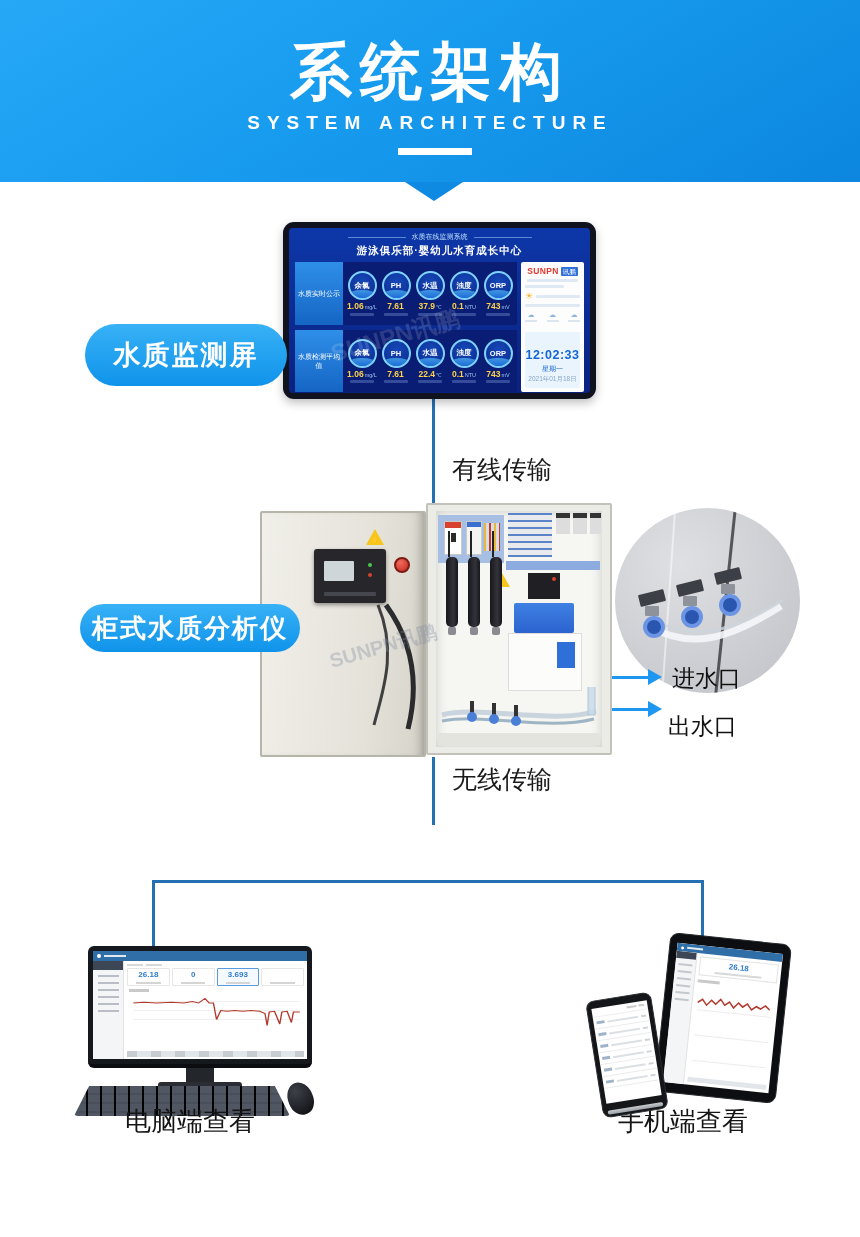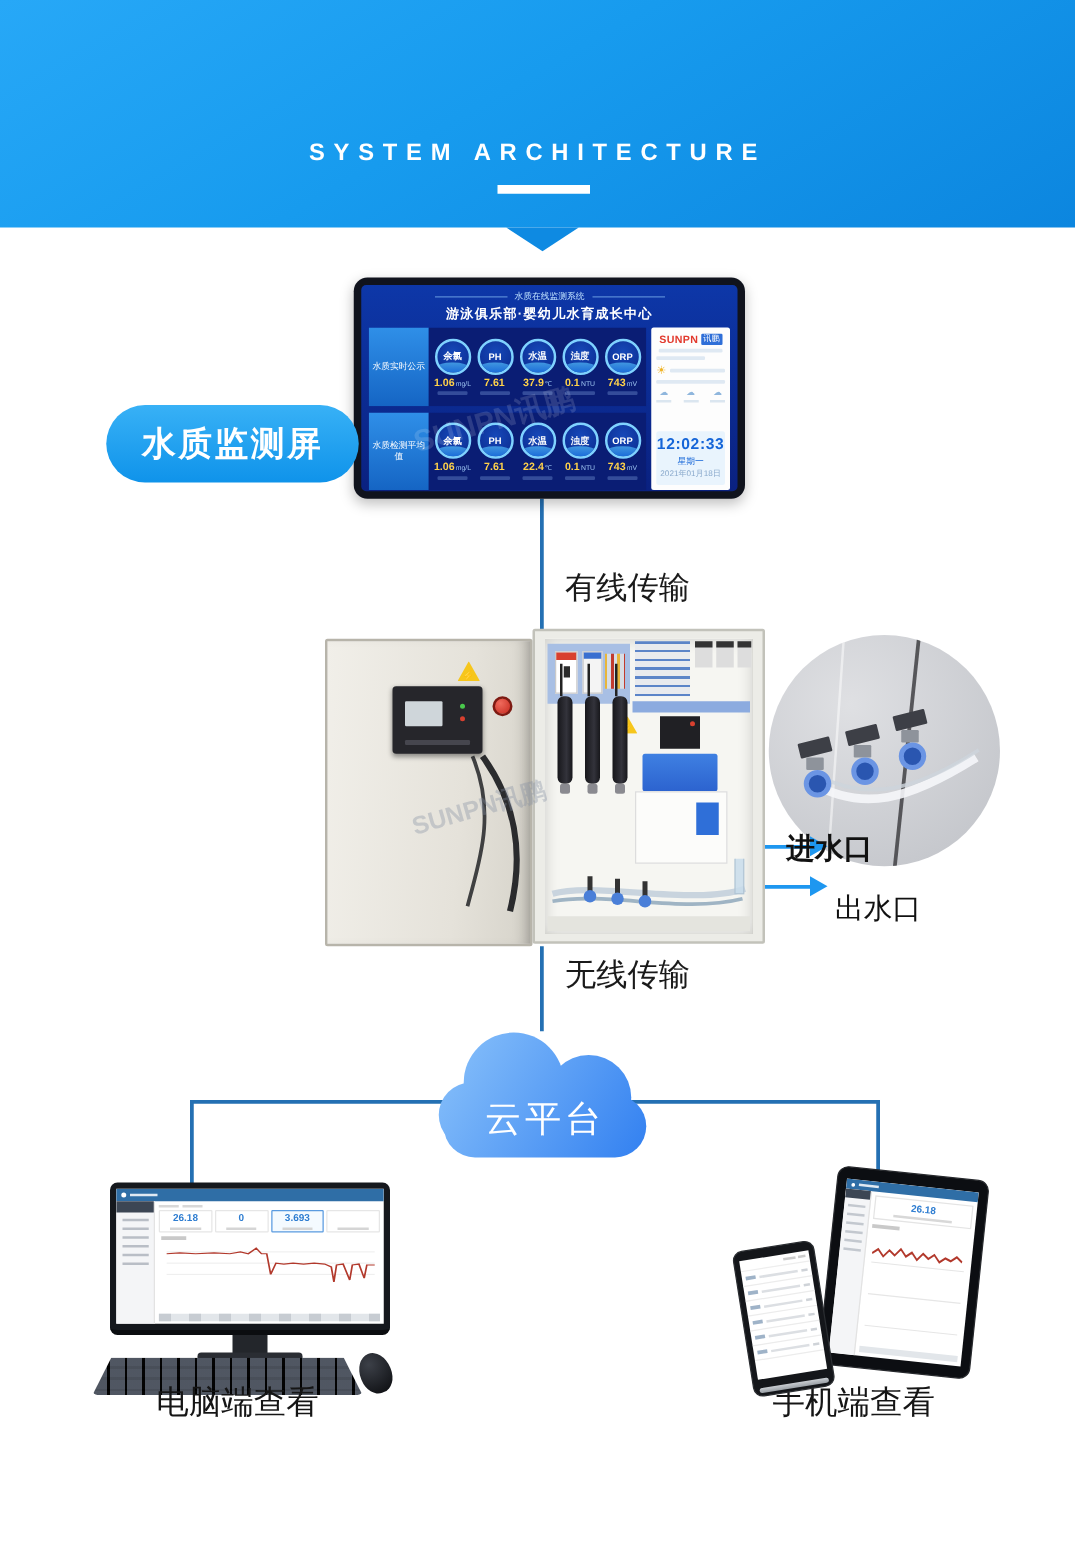--- a/index.html
+++ b/index.html
@@ -57,21 +57,21 @@
   .brandrow{display:flex;align-items:center;justify-content:center;gap:2px;}
   .brand-latin{color:#e23a2e;font-size:8.5px;font-weight:900;letter-spacing:.3px;}
   .brand-cn{background:#2f6fd8;color:#fff;font-size:6.5px;padding:0 2px;border-radius:1px;line-height:9px;}
   .dimbar{height:3px;background:#dfe9f3;border-radius:1px;margin-top:3px;}
   .wthr{display:flex;align-items:center;gap:3px;margin-top:4px;}
   .wthr b{font-size:9px;color:#f0b428;font-weight:normal;line-height:1;}
   .minicols{display:flex;justify-content:space-between;margin-top:4px;}
   .minicols div{display:flex;flex-direction:column;align-items:center;gap:2px;}
   .minicols b{font-size:7px;color:#8fb6dd;font-weight:normal;line-height:1;}
   .minicols i{display:block;width:12px;height:2px;background:#dbe6f0;}
-  .clockbox{margin-top:auto;background:#e9f4fd;border-radius:2px;text-align:center;padding:4px 0 4px;}
+  .clockbox{margin-top:auto;background:#e9f4fd;border-radius:2px;text-align:center;padding:17px 0 4px;}
   .clock-time{font-size:12.5px;font-weight:bold;color:#1565d8;letter-spacing:.5px;line-height:1.1;}
   .clock-week{font-size:7px;color:#1565d8;margin-top:1px;}
   .clock-date{font-size:6.5px;color:#89a9cc;margin-top:1px;}
   .wm{position:absolute;font-weight:bold;pointer-events:none;white-space:nowrap;}
 
   
   .cab{left:258px;top:503px;width:354px;height:258px;}
   .cab-door{position:absolute;left:2px;top:8px;width:166px;height:246px;border-radius:2px;
             background:linear-gradient(95deg,#f1efe9 0%,#e5e2da 65%,#d6d3ca 100%);
             border:2px solid #b7b4aa;box-sizing:border-box;
@@ -159,20 +159,21 @@
   .ph-row s{width:5px;height:2px;background:#cfd3d8;}
   .ph-chin{position:absolute;left:4px;bottom:2px;right:4px;height:4px;border-radius:2px;
            background:linear-gradient(180deg,#c8ccd1,#9aa0a6);}
 </style>
 </head>
 <body>
 
 <div id="stage">
 
   <div class="abs hero">
+    <div class="abs hero-title">系统架构</div>
     <div class="abs hero-sub">SYSTEM ARCHITECTURE</div>
     <div class="abs hero-bar"></div>
   </div>
   <div class="abs hero-tri"></div>
 
   <div class="abs vline" style="left:432px;top:399px;width:3px;height:108px;"></div>
   <div class="abs vline" style="left:432px;top:757px;width:3px;height:68px;"></div>
   <div class="abs hline" style="left:152px;top:880px;width:552px;height:3px;"></div>
   <div class="abs vline" style="left:152px;top:880px;width:3px;height:68px;"></div>
   <div class="abs vline" style="left:701px;top:880px;width:3px;height:64px;"></div>
@@ -386,20 +387,21 @@
             <rect x="78" y="18" width="4" height="12" fill="#333"></rect>
               <circle cx="80" cy="34" r="5" fill="#4a7fd8"></circle>
           </g>
         </svg>
         <div style="position:absolute;left:2px;top:222px;width:162px;height:12px;background:#e4e4de;"></div>
       </div>
     </div>
     <div class="wm" style="left:70px;top:130px;transform:rotate(-16deg);font-size:20px;color:rgba(130,140,160,.35);">SUNPN讯鹏</div>
   </div>
 
+  <div class="abs pill" style="left:80px;top:604px;width:220px;height:48px;font-size:26px;">柜式水质分析仪</div>
 
   <div class="abs inset">
     <div style="position:absolute;left:108px;top:-12px;width:3px;height:230px;background:#3f4043;transform:rotate(6deg);opacity:.85;"></div>
     <div style="position:absolute;left:52px;top:-12px;width:2px;height:230px;background:rgba(255,255,255,.5);transform:rotate(4deg);"></div>
     <svg width="185" height="185" style="position:absolute;left:0;top:0;">
       <path d="M34 118 C 75 142, 112 132, 166 98" stroke="rgba(245,246,249,.9)" stroke-width="7" fill="none"></path>
       <path d="M38 112 C 80 134, 118 124, 168 92" stroke="rgba(205,212,220,.8)" stroke-width="3" fill="none"></path>
     </svg>
     <div>
       <div class="plate" style="left:24px;top:84px;"></div>
@@ -409,42 +411,27 @@
       <div class="fbody" style="left:68px;top:88px;"></div>
       <div class="fit" style="left:66px;top:98px;"></div>
       <div class="plate" style="left:100px;top:62px;"></div>
       <div class="fbody" style="left:106px;top:76px;"></div>
       <div class="fit" style="left:104px;top:86px;"></div>
     </div>
   </div>
 
   <div class="abs arrow-line" style="left:612px;top:676px;width:36px;"></div>
   <div class="abs arrow-head" style="left:648px;top:669px;"></div>
-  <div class="abs iolabel" style="left:629px;top:663px;font-weight:bold;">进水口</div>
+  <div class="abs iolabel" style="left:672px;top:663px;">进水口</div>
   <div class="abs arrow-line" style="left:612px;top:708px;width:36px;"></div>
   <div class="abs arrow-head" style="left:648px;top:701px;"></div>
   <div class="abs iolabel" style="left:668px;top:711px;">出水口</div>
 
   <div class="abs flow-text" style="left:452px;top:763px;">无线传输</div>
 
-  <div class="abs cloud-wrap">
-    <svg width="178" height="110">
-      <defs>
-        <linearGradient id="cg" x1="0" y1="0" x2="178" y2="110" gradientUnits="userSpaceOnUse">
-          <stop offset="0" stop-color="#8ec5fb"></stop>
-            <stop offset="1" stop-color="#2e7df0"></stop>
-        </linearGradient>
-      </defs>
-      <circle cx="64" cy="46" r="40" fill="url(#cg)"></circle>
-      <circle cx="124" cy="58" r="34" fill="url(#cg)"></circle>
-      <circle cx="30" cy="72" r="26" fill="url(#cg)"></circle>
-      <rect x="8" y="56" width="162" height="50" rx="25" fill="url(#cg)"></rect>
-    </svg>
-    <div class="cloud-label">云平台</div>
-  </div>
 
   <div class="abs mon2">
     <div class="mon2-scr">
       <div class="dash-top">
         <b></b>
           <i></i>
       </div>
       <div class="dash-body">
         <div class="dash-side">
           <div class="sel"></div>

